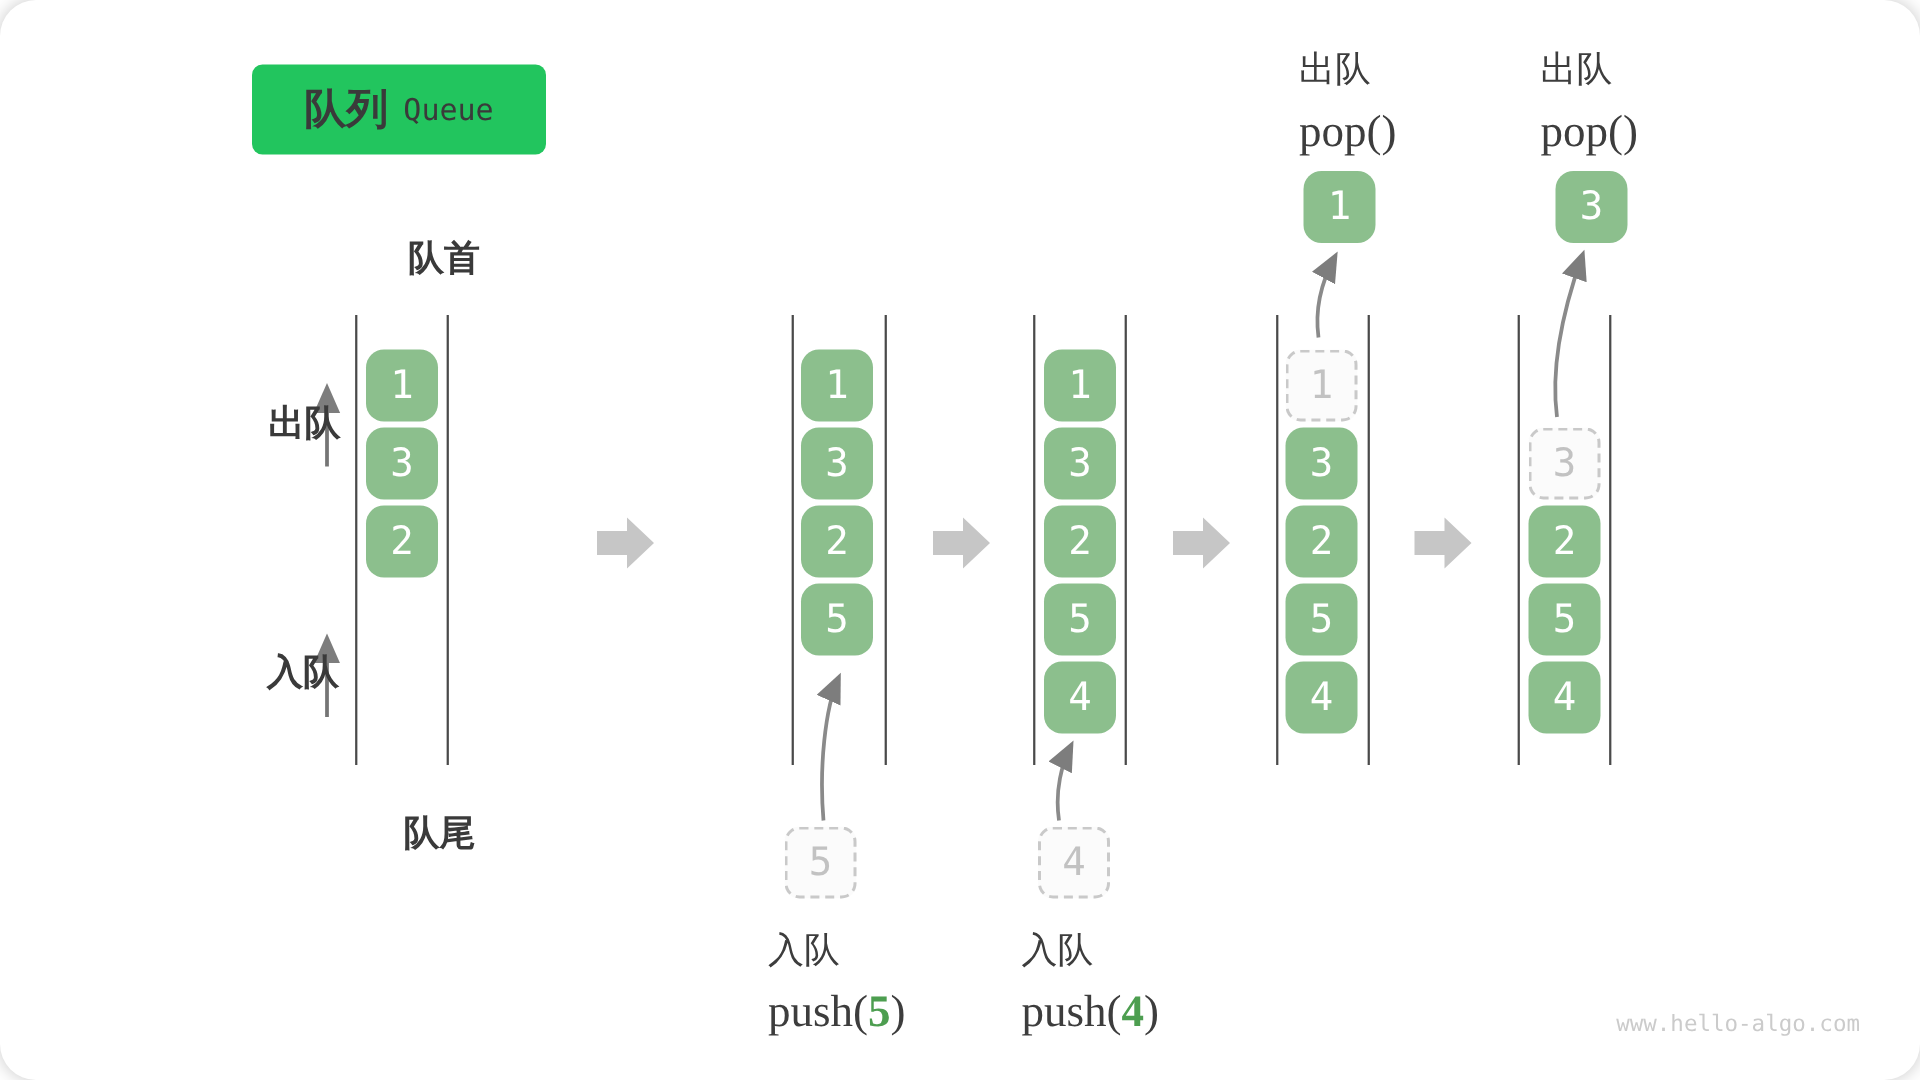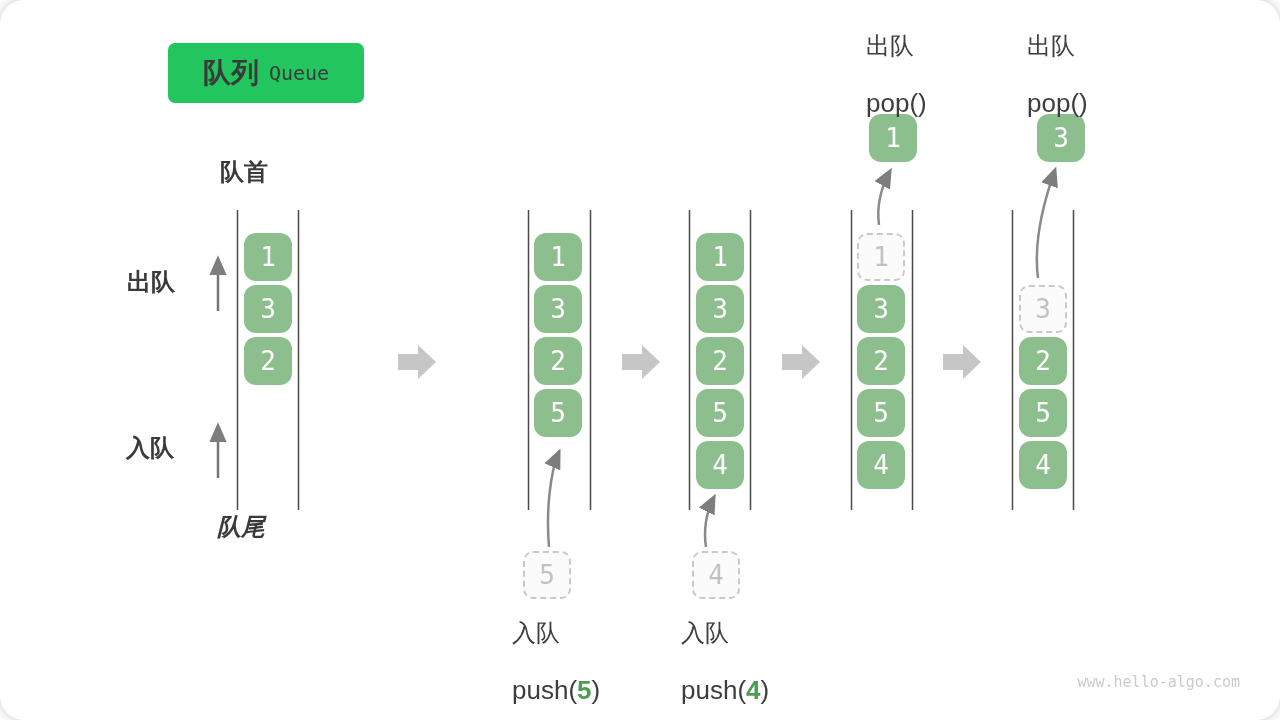--- a/index.html
+++ b/index.html
@@ -5,29 +5,29 @@
   html,body{margin:0;padding:0;background:#ffffff;}
   body{font-family:"Liberation Sans",sans-serif;color:#3a3a3a;}
   .canvas{position:relative;width:1280px;height:720px;background:#ffffff;
           border-radius:24px;box-shadow:0 0 12px rgba(0,0,0,0.22);overflow:hidden;}
   .abs{position:absolute;}
   .overlay{position:absolute;left:0;top:0;width:1280px;height:720px;pointer-events:none;}
   .title-box{left:168px;top:43px;width:196px;height:60px;background:#22c55e;border-radius:7px;
              display:flex;align-items:center;justify-content:center;gap:10px;}
   .title-zh{font-size:28px;font-weight:bold;color:#3a3a3a;}
   .title-en{font-family:"DejaVu Sans Mono",monospace;font-size:20px;color:#3a3a3a;}
-  .cjk-label{font-size:24px;font-weight:bold;color:#3a3a3a;text-align:left;width:100px;}
+  .cjk-label{font-size:24px;font-weight:bold;color:#3a3a3a;text-align:right;width:100px;}
   .qbox{width:48px;height:48px;border-radius:12px;background:#8cbf8d;color:#ffffff;
         font-family:"DejaVu Sans Mono",monospace;font-size:26px;
         display:flex;align-items:center;justify-content:center;}
   .ghost{width:44px;height:44px;border-radius:10px;background:#fbfbfb;border:2.5px dashed #c9c9c9;
          color:#c2c2c2;font-family:"DejaVu Sans Mono",monospace;font-size:26px;
          display:flex;align-items:center;justify-content:center;}
   .ann .zh{font-size:24px;color:#3d3d3d;}
-  .ann .code{font-family:Liberation Sans, sans-serif;font-size:26px;color:#3d3d3d;margin-top:26px;}
+  .ann .code{font-family:Liberation Serif, serif;font-size:30px;color:#3d3d3d;margin-top:9px;}
   .ann .arg{color:#4d9e50;font-weight:bold;}
   .watermark{left:1000px;top:673px;width:240px;text-align:right;
              font-family:"DejaVu Sans Mono",monospace;font-size:15px;color:#cbcbcb;}
 </style>
 </head>
 <body>
 
 <div class="canvas">
 
   <svg class="overlay">
@@ -69,21 +69,21 @@
       <path d="M1038,278 C1033,240 1045,198 1055,170" marker-end="url(#ah)"></path>
     </g>
   </svg>
 
   <div class="abs title-box">
     <span class="title-zh">队列</span>
     <span class="title-en">Queue</span>
   </div>
 
   <div class="abs cjk-label" style="left:220px;top:156px;">队首</div>
-  <div class="abs cjk-label" style="left:217px;top:511px;font-style:italic;">队尾</div>
+  <div class="abs cjk-label" style="left:217px;top:539px;">队尾</div>
   <div class="abs cjk-label" style="left:127px;top:266px;">出队</div>
   <div class="abs cjk-label" style="left:126px;top:432px;">入队</div>
 
   <div class="abs qbox" style="left:244px;top:233px;">1</div>
   <div class="abs qbox" style="left:244px;top:285px;">3</div>
   <div class="abs qbox" style="left:244px;top:337px;">2</div>
 
   <div class="abs qbox" style="left:534px;top:233px;">1</div>
   <div class="abs qbox" style="left:534px;top:285px;">3</div>
   <div class="abs qbox" style="left:534px;top:337px;">2</div>

